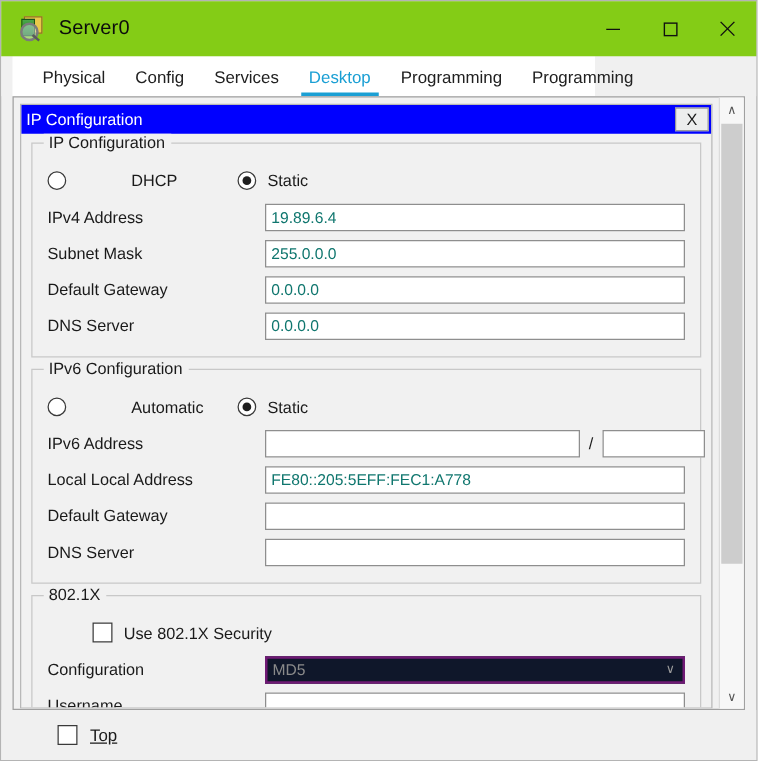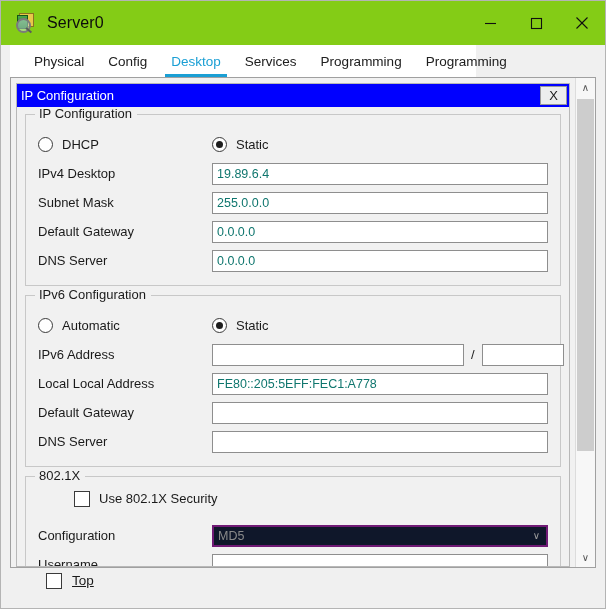--- a/index.html
+++ b/index.html
@@ -246,21 +246,21 @@
   .radio-row {
     display: flex;
     align-items: center;
     height: 30px;
   }
   .radio-opt {
     display: flex;
     align-items: center;
     cursor: default;
   }
-  .radio-opt.first { width: 174px; flex: 0 0 auto; }
+  .radio-opt.first { width: 152px; flex: 0 0 auto; gap: 43px; }
   .radio {
     width: 15px; height: 15px;
     border: 1.6px solid #3a3a3a;
     border-radius: 50%;
     box-sizing: border-box;
     background: #ffffff;
     position: relative;
     flex: 0 0 auto;
     margin-right: 9px;
   }
@@ -270,21 +270,21 @@
     left: 50%; top: 50%;
     width: 7px; height: 7px;
     margin: -3.5px 0 0 -3.5px;
     border-radius: 50%;
     background: #1f1f1f;
   }
   .radio-label { font-size: 13px; white-space: nowrap; }
 
   .checkbox-row {
     display: flex;
-    align-items: flex-start;
+    align-items: center;
     height: 30px;
     cursor: default;
     padding-left: 36px;
   }
   .checkbox {
     width: 16px; height: 16px;
     border: 1.6px solid #3a3a3a;
     background: #ffffff;
     box-sizing: border-box;
     margin-right: 9px;
@@ -414,22 +414,22 @@
             <line x1="12.5" y1="1.5" x2="1.5" y2="12.5" stroke="#101010" stroke-width="1.1"></line>
           </svg>
       </div>
     </div>
   </div>
 
   <div class="tabstrip-wrap">
     <div class="tabstrip">
       <div class="tab">Physical</div>
       <div class="tab">Config</div>
+      <div class="tab">Services</div>
       <div class="tab active">Desktop</div>
-      <div class="tab">Services</div>
       <div class="tab">Programming</div>
       <div class="tab">Programming</div>
     </div>
   </div>
 
   <div class="content-area">
     <div class="panel">
 
       <div class="panel-inner">
         <div class="dialog">
@@ -450,21 +450,21 @@
                     <span class="radio"></span>
                     <span class="radio-label">DHCP</span>
                   </div>
                   <div class="radio-opt">
                     <span class="radio checked"></span>
                     <span class="radio-label">Static</span>
                   </div>
                 </div>
 
                 <div class="row">
-                  <div class="row-label">IPv4 Desktop</div>
+                  <div class="row-label">IPv4 Address</div>
                   <div class="textfield">19.89.6.4</div>
                 </div>
 
                 <div class="row">
                   <div class="row-label">Subnet Mask</div>
                   <div class="textfield">255.0.0.0</div>
                 </div>
 
                 <div class="row">
                   <div class="row-label">Default Gateway</div>

